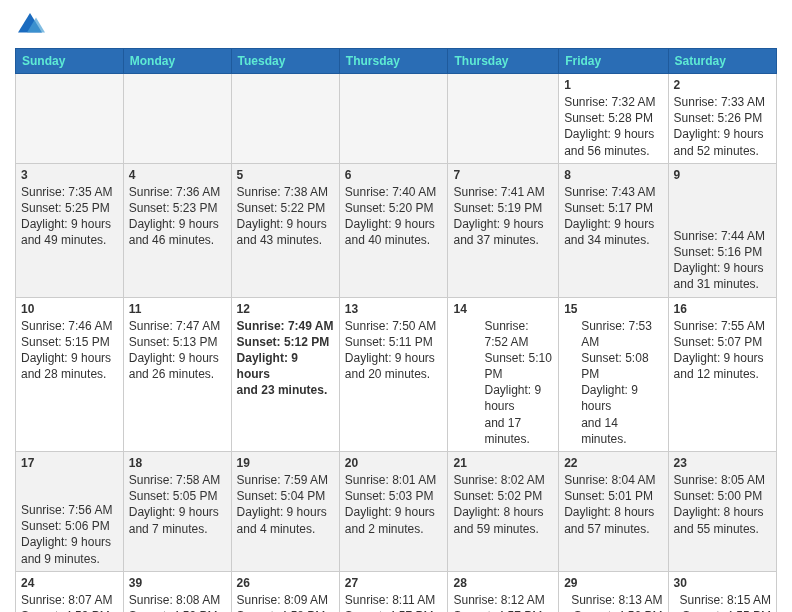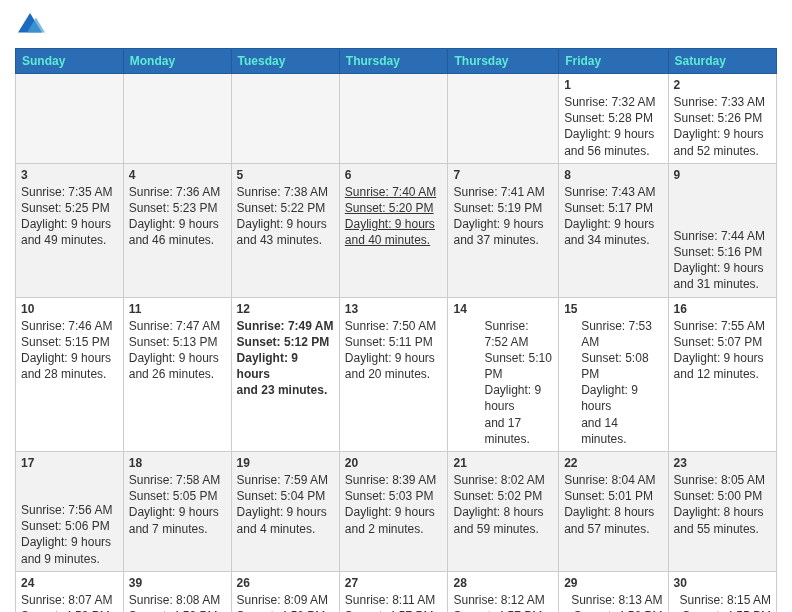--- a/index.html
+++ b/index.html
@@ -181,21 +181,21 @@
           </td>
           <td>
             <span class="day-num">5</span>
             <div class="day-info" style="white-space: pre-line;">Sunrise: 7:38 AM
 Sunset: 5:22 PM
 Daylight: 9 hours
 and 43 minutes.</div>
           </td>
           <td>
             <span class="day-num">6</span>
-            <div class="day-info" style="white-space: pre-line; text-decoration: underline;">Sunrise: 7:40 AM
+            <div class="day-info" style="white-space: pre-line;">Sunrise: 7:40 AM
 Sunset: 5:20 PM
 Daylight: 9 hours
 and 40 minutes.</div>
           </td>
           <td>
             <span class="day-num">7</span>
             <div class="day-info" style="white-space: pre-line;">Sunrise: 7:41 AM
 Sunset: 5:19 PM
 Daylight: 9 hours
 and 37 minutes.</div>
@@ -283,21 +283,21 @@
           </td>
           <td>
             <span class="day-num">19</span>
             <div class="day-info" style="white-space: pre-line;">Sunrise: 7:59 AM
 Sunset: 5:04 PM
 Daylight: 9 hours
 and 4 minutes.</div>
           </td>
           <td>
             <span class="day-num">20</span>
-            <div class="day-info" style="white-space: pre-line;">Sunrise: 8:39 AM
+            <div class="day-info" style="white-space: pre-line;">Sunrise: 8:01 AM
 Sunset: 5:03 PM
 Daylight: 9 hours
 and 2 minutes.</div>
           </td>
           <td>
             <span class="day-num">21</span>
             <div class="day-info" style="white-space: pre-line;">Sunrise: 8:02 AM
 Sunset: 5:02 PM
 Daylight: 8 hours
 and 59 minutes.</div>

